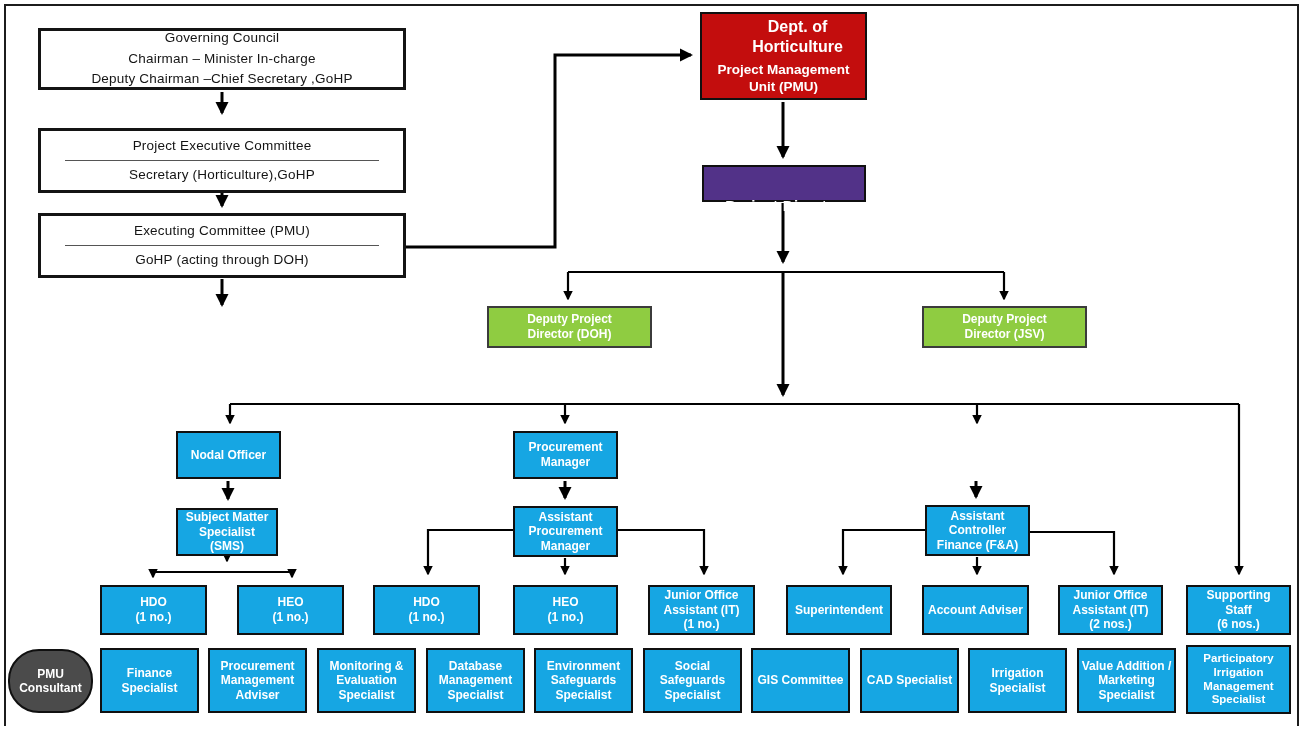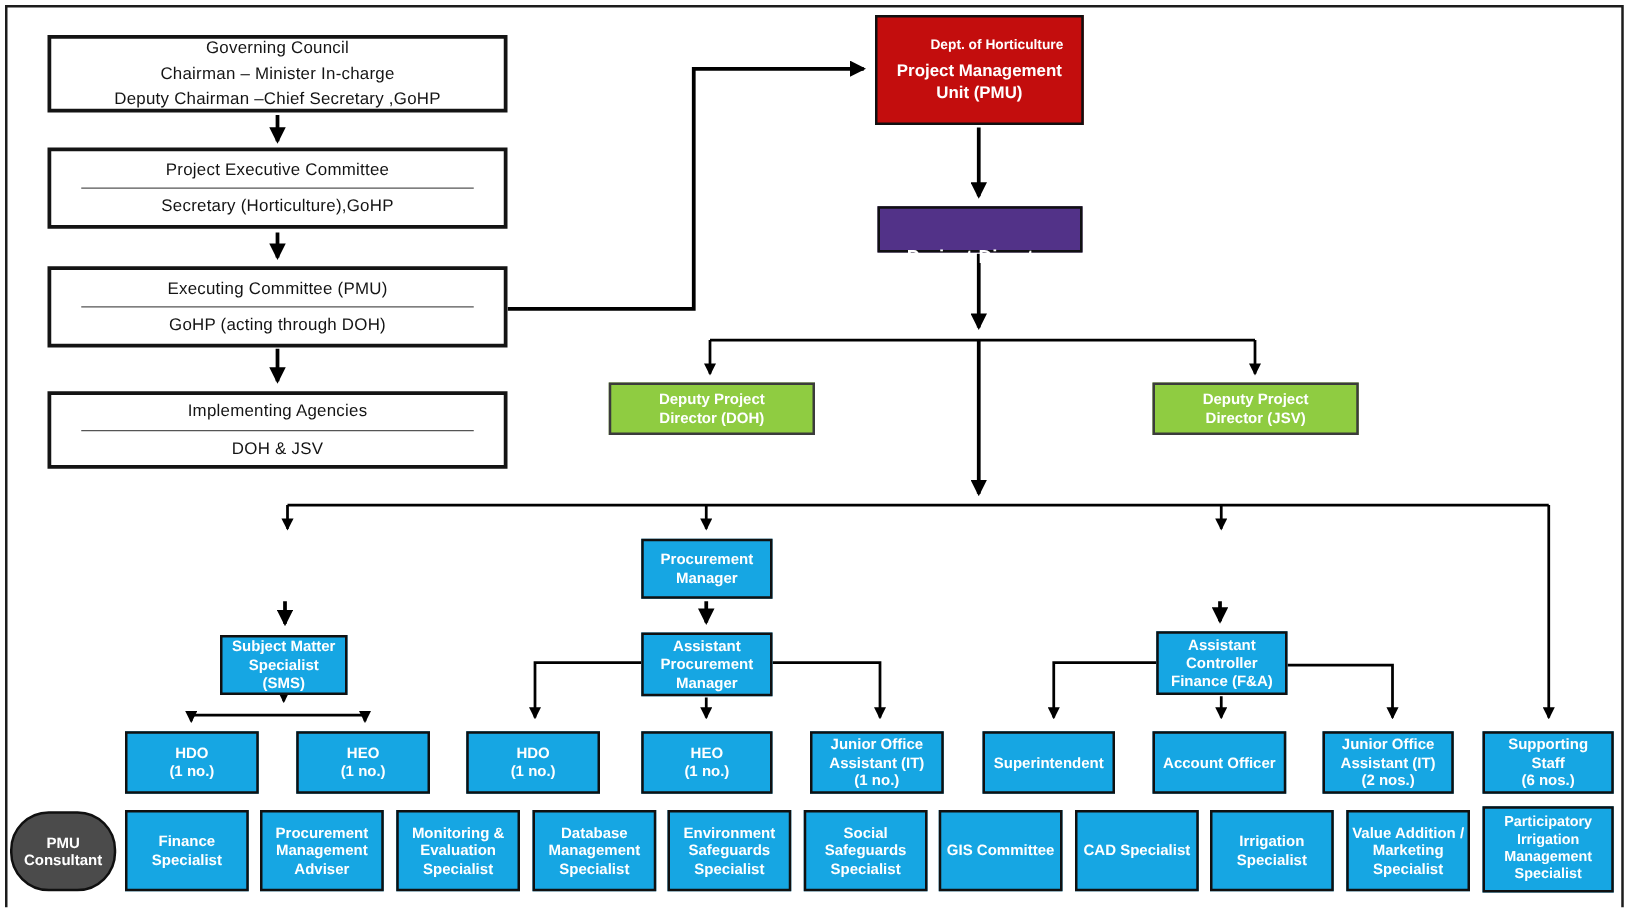--- a/index.html
+++ b/index.html
@@ -22,21 +22,21 @@
   .green{background:var(--green,#8FCC41);border-color:#3b3b3b;}
   .red{background:var(--red,#C30D0D);}
   .purple{background:var(--purple,#523288);}
   .gray{background:var(--dark_gray,#4B4B4B);border-radius:31px;}
   .white-node{
     background:#fff;border:3px solid #141414;color:#141414;
     font-weight:normal;font-size:13.5px;letter-spacing:.2px;padding:4px 10px;
   }
   .white-node .divider{width:92%;height:1px;background:#555;margin:6px auto;}
   .gc-line{line-height:1.55;}
-  .pmu-dept{font-size:11px;margin-bottom:6px;margin-left:28px;}
+  .pmu-dept{font-size:16px;margin-bottom:6px;margin-left:28px;}
   .pmu-unit{font-size:13.5px;}
   .pd-label{font-size:15px;letter-spacing:.3px;margin-top:45px;}
   .bottom{font-size:12px;line-height:1.2;}
   .tiny{font-size:11.5px;}
 </style>
 </head>
 <body>
 
 <div class="canvas">
   <div class="frame"></div>
@@ -86,53 +86,49 @@
     <path class="med" d="M977 557 V574" marker-end="url(#arr)"></path>
     <path class="med" d="M1030 532 H1114 V574" marker-end="url(#arr)"></path>
   </svg>
 
   <div class="node white-node" style="left:38px;top:28px;width:368px;height:62px">
     <div class="gc-line">Governing Council</div>
     <div class="gc-line">Chairman – Minister In-charge</div>
     <div class="gc-line">Deputy Chairman –Chief Secretary ,GoHP</div>
   </div>
 
-  <div class="node white-node" style="left:38px;top:118px;width:368px;height:65px">
+  <div class="node white-node" style="left:38px;top:128px;width:368px;height:65px">
     <div>Project Executive Committee</div>
     <div class="divider"></div>
     <div>Secretary (Horticulture),GoHP</div>
   </div>
 
   <div class="node white-node" style="left:38px;top:213px;width:368px;height:65px">
     <div>Executing Committee (PMU)</div>
     <div class="divider"></div>
     <div>GoHP (acting through DOH)</div>
   </div>
 
-  <div class="node white-node" style="left:38px;top:313px;width:368px;height:62px">
-    <div>Implementing Agencies</div>
-    <div class="divider"></div>
-    <div>DOH &amp; JSV</div>
-  </div>
 
   <div class="node colored red" style="left:700px;top:12px;width:167px;height:88px">
     <div class="pmu-dept">Dept. of Horticulture</div>
     <div class="pmu-unit">Project Management
 Unit (PMU)</div>
   </div>
 
   <div class="node colored purple" style="left:702px;top:165px;width:164px;height:37px">
     <div class="pd-label">Project Director</div>
   </div>
 
   <div class="node colored green" style="left:487px;top:306px;width:165px;height:42px">Deputy Project
 Director (DOH)</div>
   <div class="node colored green" style="left:922px;top:306px;width:165px;height:42px">Deputy Project
 Director (JSV)</div>
 
+  <div class="node colored blue" style="left:176px;top:431px;width:105px;height:48px">Nodal Officer</div>
   <div class="node colored blue" style="left:513px;top:431px;width:105px;height:48px">Procurement
 Manager</div>
 
   <div class="node colored blue" style="left:176px;top:508px;width:102px;height:48px">Subject Matter
 Specialist
 (SMS)</div>
   <div class="node colored blue" style="left:513px;top:506px;width:105px;height:51px">Assistant
 Procurement
 Manager</div>
   <div class="node colored blue" style="left:925px;top:505px;width:105px;height:51px">Assistant
@@ -144,21 +140,21 @@
   <div class="node colored blue" style="left:237px;top:585px;width:107px;height:50px">HEO
 (1 no.)</div>
   <div class="node colored blue" style="left:373px;top:585px;width:107px;height:50px">HDO
 (1 no.)</div>
   <div class="node colored blue" style="left:513px;top:585px;width:105px;height:50px">HEO
 (1 no.)</div>
   <div class="node colored blue" style="left:648px;top:585px;width:107px;height:50px">Junior Office
 Assistant (IT)
 (1 no.)</div>
   <div class="node colored blue" style="left:786px;top:585px;width:106px;height:50px">Superintendent</div>
-  <div class="node colored blue" style="left:922px;top:585px;width:107px;height:50px">Account Officer</div>
+  <div class="node colored blue" style="left:922px;top:585px;width:107px;height:50px">Account Adviser</div>
   <div class="node colored blue" style="left:1058px;top:585px;width:105px;height:50px">Junior Office
 Assistant (IT)
 (2 nos.)</div>
   <div class="node colored blue" style="left:1186px;top:585px;width:105px;height:50px">Supporting
 Staff
 (6 nos.)</div>
 
   <div class="node colored gray bottom" style="left:8px;top:649px;width:85px;height:64px">PMU
 Consultant</div>
   <div class="node colored blue bottom" style="left:100px;top:648px;width:99px;height:65px">Finance

